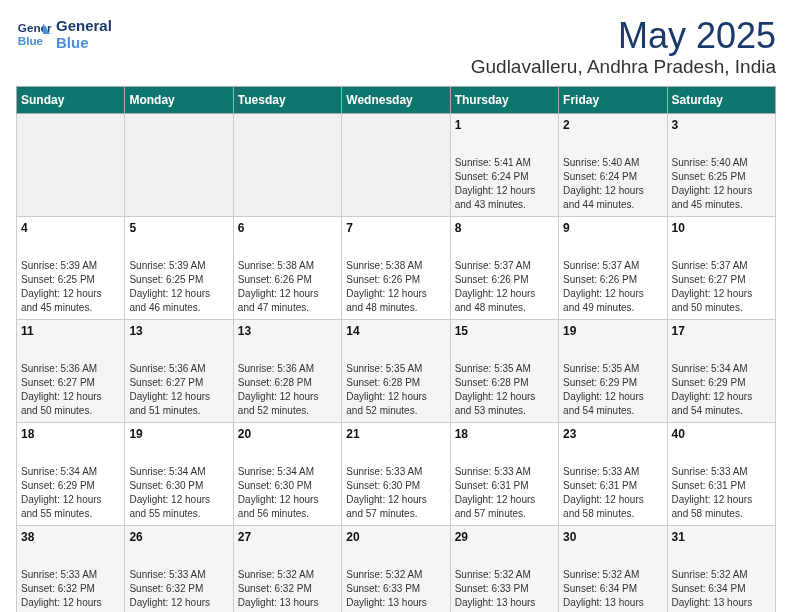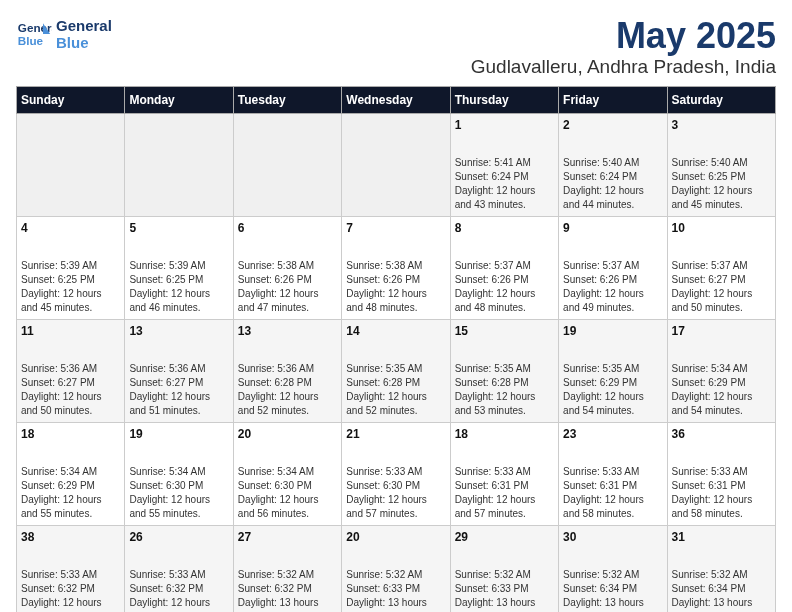--- a/index.html
+++ b/index.html
@@ -23,35 +23,35 @@
     }
     .logo-icon {
       width: 36px;
       height: 36px;
     }
     .title-area {
       text-align: right;
     }
     .main-title {
       font-size: 36px;
-      font-weight: bold;
+      font-weight: normal;
       color: #1a3a6b;
       line-height: 1.1;
     }
     .subtitle {
       font-size: 19px;
       color: #333;
     }
     table {
       width: 100%;
       border-collapse: collapse;
       font-size: 11px;
     }
     thead tr th {
-      background-color: #0f172a;
+      background-color: #0f766e;
       color: #fff;
       padding: 6px 4px;
       font-size: 12px;
       font-weight: bold;
       border: 1px solid #aaa;
       text-align: left;
     }
     tbody tr td {
       border: 1px solid #ccc;
       vertical-align: top;
@@ -282,21 +282,21 @@
 and 57 minutes.</div>
         </td>
         <td>
           <div class="day-number">23</div>
           <div class="cell-content" style="white-space: pre-line;">Sunrise: 5:33 AM
 Sunset: 6:31 PM
 Daylight: 12 hours
 and 58 minutes.</div>
         </td>
         <td>
-          <div class="day-number">36</div>
+          <div class="day-number">40</div>
           <div class="cell-content" style="white-space: pre-line;">Sunrise: 5:33 AM
 Sunset: 6:31 PM
 Daylight: 12 hours
 and 58 minutes.</div>
         </td>
       </tr>
       <tr>
         <td>
           <div class="day-number">38</div>
           <div class="cell-content" style="white-space: pre-line;">Sunrise: 5:33 AM

